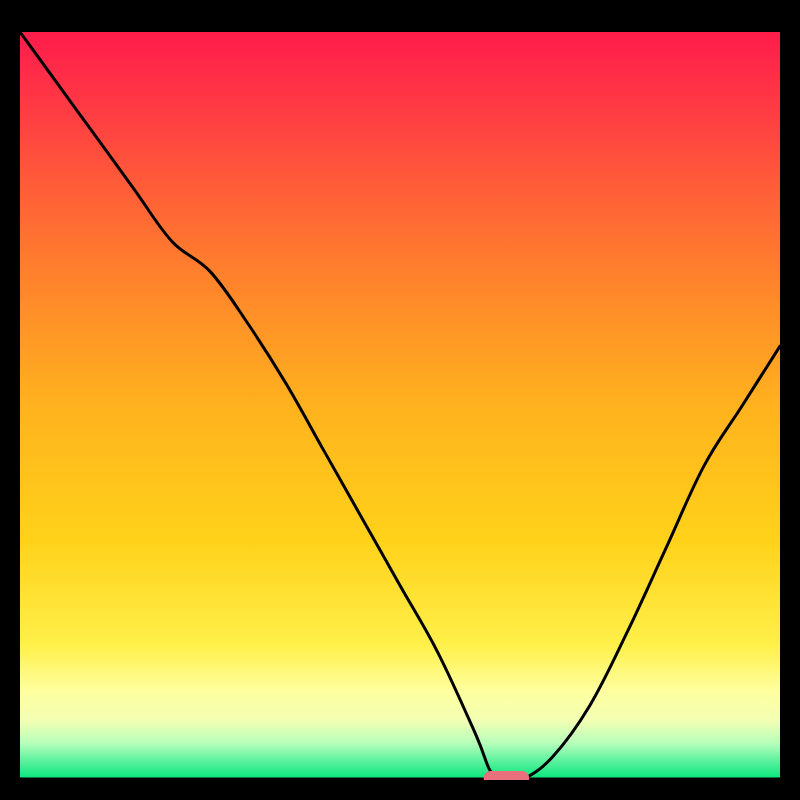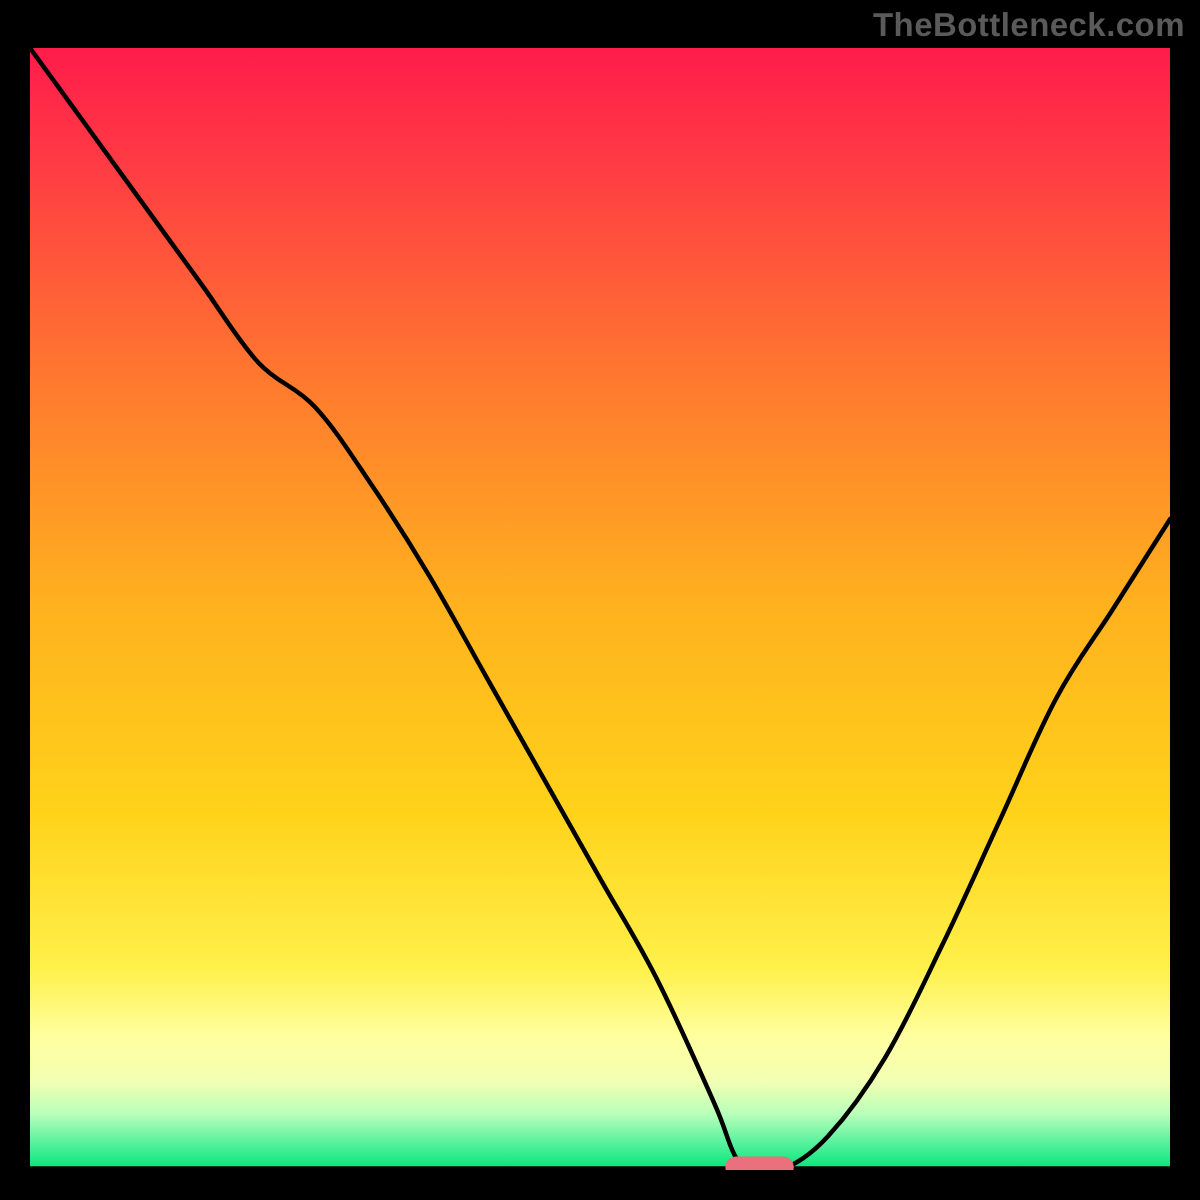--- a/index.html
+++ b/index.html
@@ -42,21 +42,20 @@
     width: 760px;
     height: 748px;
   }
   svg { display: block; }
 </style>
 </head>
 <body>
 
 <div class="frame">
 
-  <div class="watermark">TheBottleneck.com</div>
 
   <div class="plot-outer">
     <svg class="plot" viewBox="0 0 760 748" preserveAspectRatio="none">
       <defs>
         <linearGradient id="bg-grad" x1="0" y1="0" x2="0" y2="1">
           <stop offset="0%" stop-color="#ff1c4b"></stop>
           <stop offset="10%" stop-color="#ff3a44"></stop>
           <stop offset="30%" stop-color="#ff7a2e"></stop>
           <stop offset="50%" stop-color="#ffb21e"></stop>
           <stop offset="68%" stop-color="#ffd21a"></stop>

